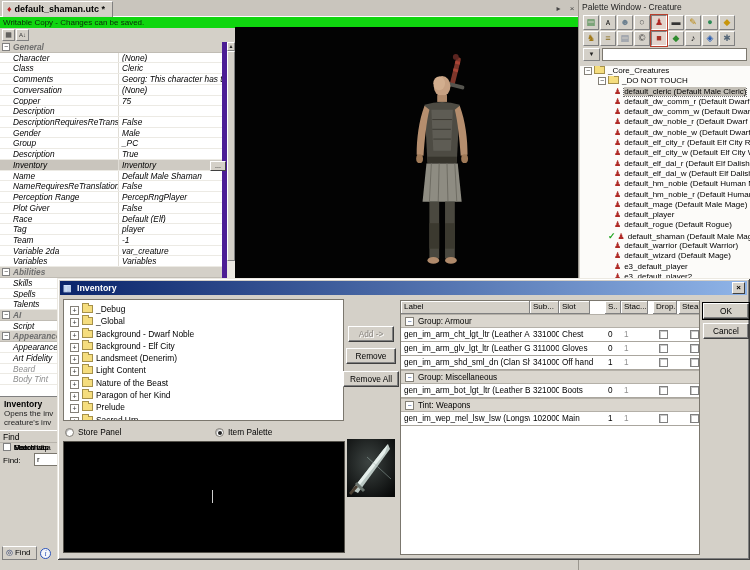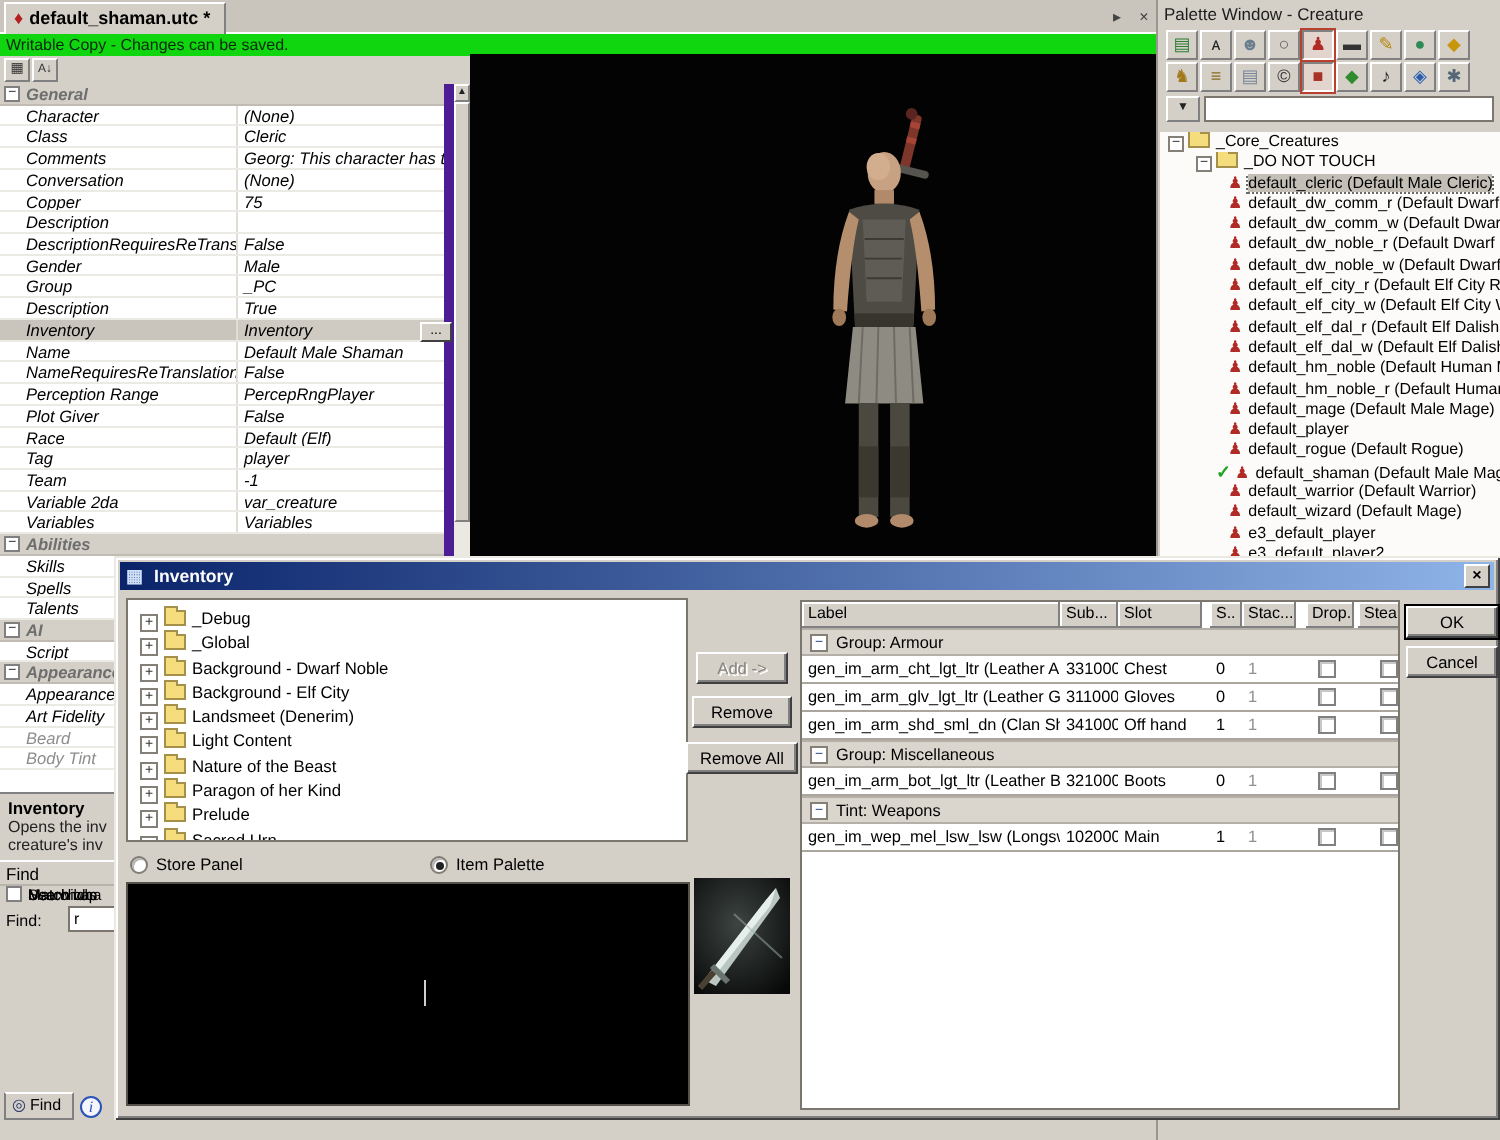--- a/index.html
+++ b/index.html
@@ -588,21 +588,21 @@
     <div class="midbtn" style="left:289px; top:70px;">Remove</div>
     <div class="midbtn" style="left:286px; top:93px; width:56px;">Remove All</div>
 
     <div class="dlg-ok">OK</div>
     <div class="dlg-cancel">Cancel</div>
 
     <div class="dlg-table">
       <div class="t-head">
         <span class="th" style="left:0;width:129px;">Label</span>
         <span class="th" style="left:129px;width:29px;">Sub...</span>
-        <span class="th" style="left:158px;width:42px;">Slot</span>
+        <span class="th" style="left:158px;width:31px;">Slot</span>
         <span class="th" style="left:204px;width:16px;">S..</span>
         <span class="th" style="left:220px;width:27px;">Stac...</span>
         <span class="th" style="left:252px;width:24px;">Drop...</span>
         <span class="th" style="left:278px;width:22px;border-right:none;">Steal...</span>
       </div>
       <div>
 
           <div class="t-row group">
             <span class="tc c-label"><span class="grp-minus">−</span><span>Group: Armour</span></span>
             <span class="tc c-sub"></span>

